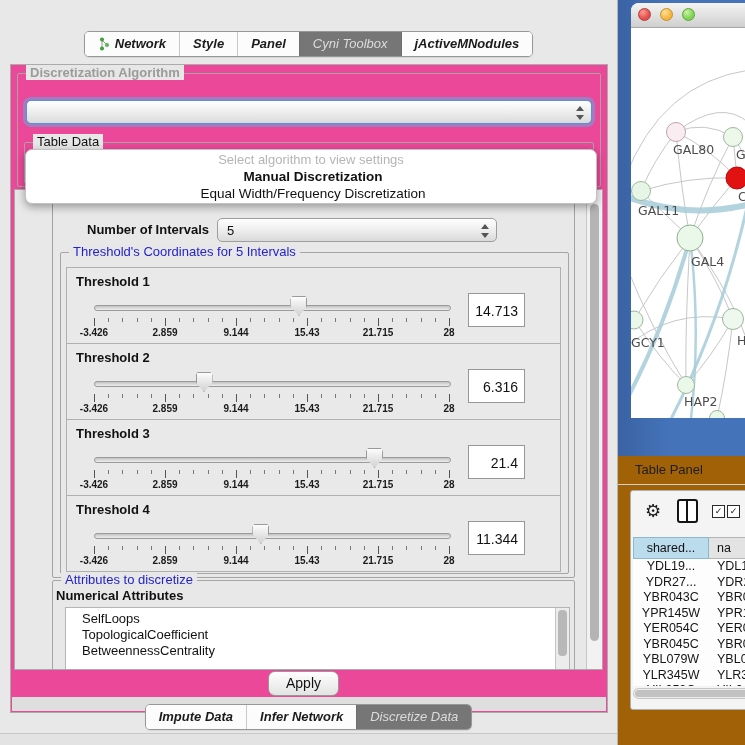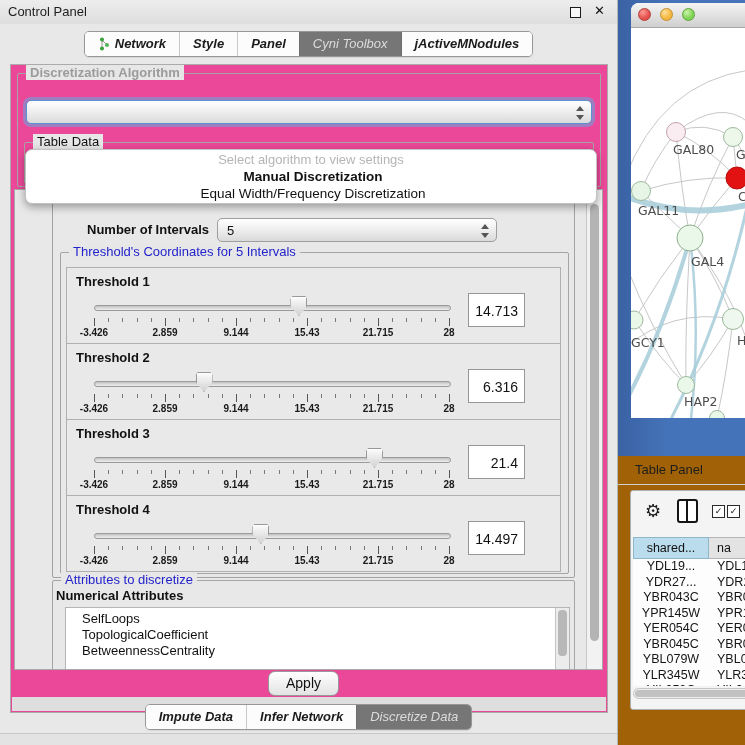--- a/index.html
+++ b/index.html
@@ -117,25 +117,20 @@
   .trow .tc2{flex:1;padding-left:8px;}
   #tp-hscroll{position:absolute;left:2px;top:197px;width:130px;height:11px;background:#ececec;border:1px solid #c6c6c6;border-radius:6px;box-sizing:border-box;}
   #tp-hscroll .hthumb{position:absolute;left:1px;top:1px;right:6px;bottom:1px;background:#c2c2c2;border-radius:5px;}
 </style>
 </head>
 <body>
 
 <div id="root">
 
   <div id="left">
-    <div id="titlebar">
-      <span class="t">Control Panel</span>
-      <span class="float-ico"></span>
-      <span class="close-ico">✕</span>
-    </div>
 
     <div id="tabbar">
       <div class="tabstrip" id="top-tabstrip">
           <div class="tab">
             <span class="tabicon">
               <svg width="12" height="14" viewBox="0 0 12 14">
                 <line x1="4" y1="3" x2="4" y2="11" stroke="#999" stroke-width="1"></line>
                 <line x1="4" y1="3" x2="9" y2="8" stroke="#999" stroke-width="1"></line>
                 <circle cx="4" cy="2.6" r="2" fill="#3aa13a"></circle>
                 <circle cx="4" cy="11.4" r="2" fill="#3aa13a"></circle>
@@ -351,21 +346,21 @@
                     <span class="minor" style="left: 76%;"></span>
                     <span class="major" style="left: 80%;"></span>
                     <span class="ticklabel" style="left: 80%;">21.715</span>
                     <span class="minor" style="left: 84%;"></span>
                     <span class="minor" style="left: 88%;"></span>
                     <span class="minor" style="left: 92%;"></span>
                     <span class="minor" style="left: 96%;"></span>
                     <span class="major" style="left: 100%;"></span>
                     <span class="ticklabel" style="left: 100%;">28</span>
                   </div>
-                  <div class="vbox">14.497</div>
+                  <div class="vbox">11.344</div>
                 </div>
               </div>
           </div>
         </div>
 
         <div id="attr-group" class="group">
           <span class="grouplabel">Attributes to discretize</span>
           <span id="attr-title">Numerical Attributes</span>
           <div id="attr-list">
             <div class="vscroll">

